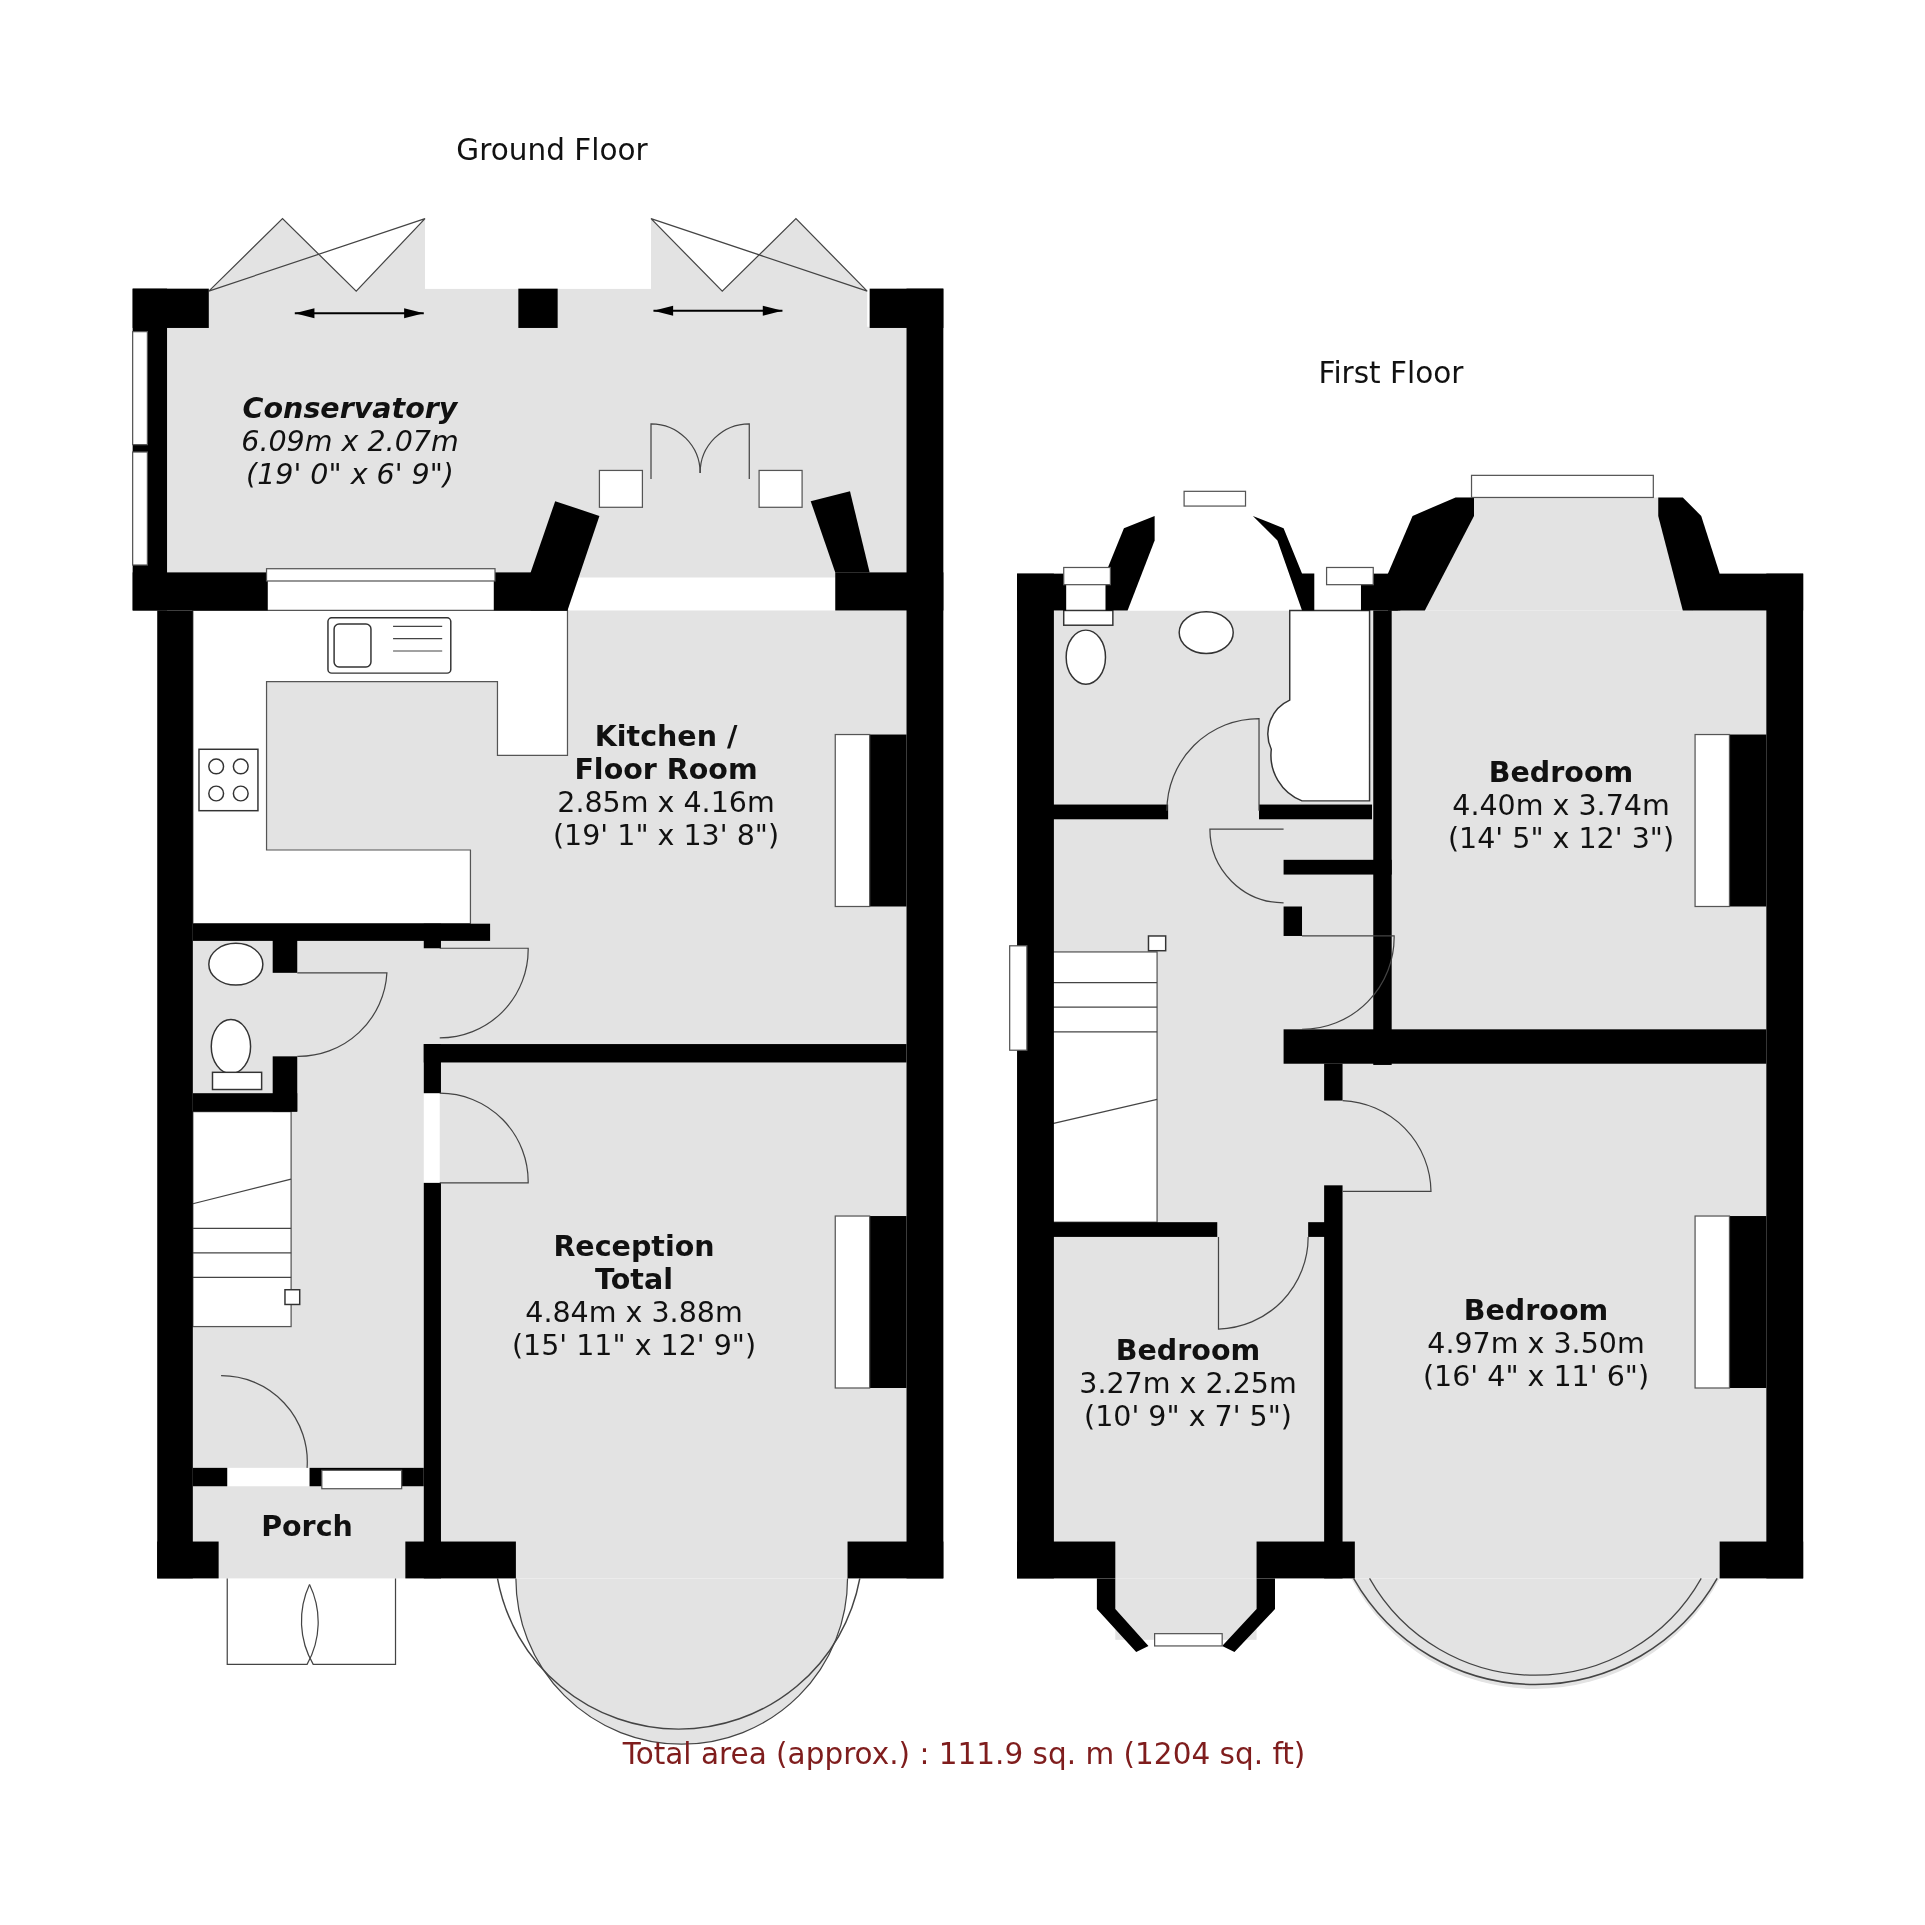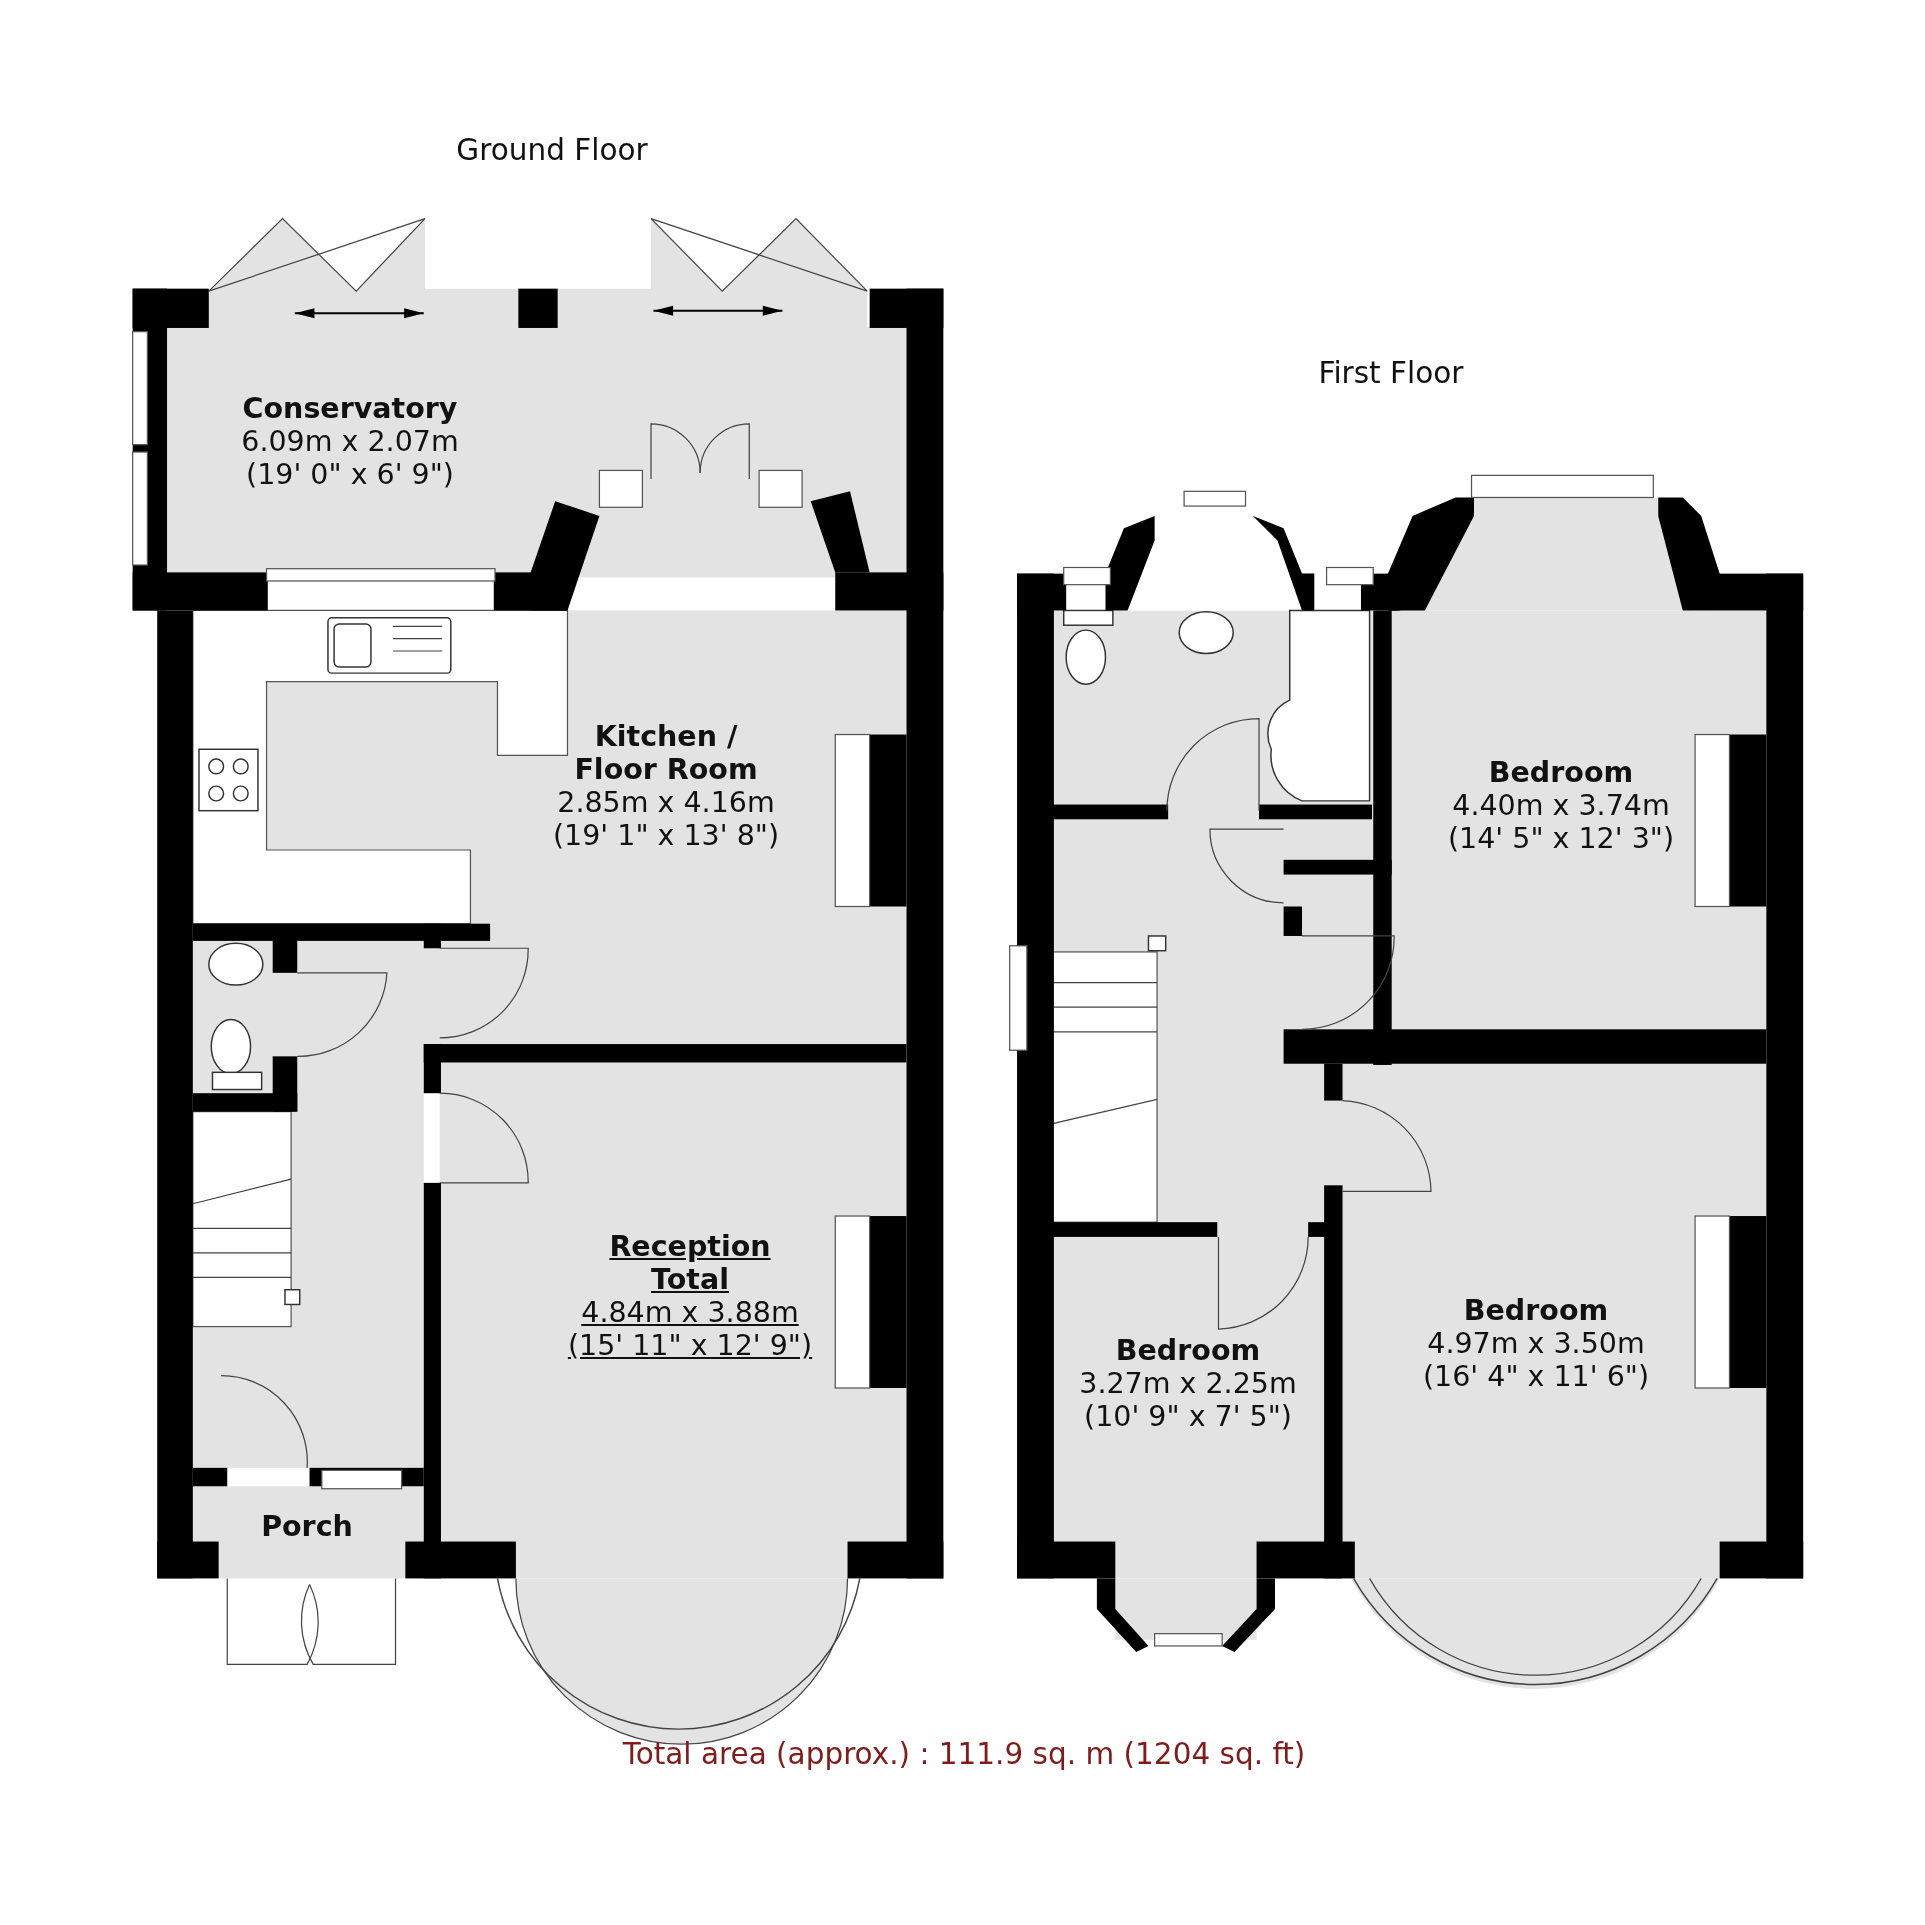--- a/index.html
+++ b/index.html
@@ -182,34 +182,34 @@
     <path class="line" d="M1045,675 L985,675 A60,60 0 0 0 1045,735"></path>
     <path class="line" d="M1060,762 L1135,762 A75,75 0 0 1 1060,838"></path>
     <path class="line" d="M1093,896 A75,75 0 0 1 1165,970 L1093,970"></path>
     <path class="line" d="M992,1007 L992,1082 A75,75 0 0 0 1065,1007"></path>
   </g>
 </svg>
 
 <div class="title" style="left:552px; top:133px;">Ground Floor</div>
 <div class="title" style="left:1391px; top:356px;">First Floor</div>
 
-<div class="lbl" style="left:350px; top:392px;">
+<div class="lbl" style="left:350px; top:392px;font-style:italic;">
   <span class="name">Conservatory</span>
   <span class="dim">6.09m x 2.07m</span>
   <span class="dim">(19' 0" x 6' 9")</span>
 </div>
 
 <div class="lbl" style="left:666px; top:720px;">
   <span class="name">Kitchen /</span>
   <span class="name">Floor Room</span>
   <span class="dim">2.85m x 4.16m</span>
   <span class="dim">(19' 1" x 13' 8")</span>
 </div>
 
-<div class="lbl" style="left:690px; top:1230px;text-decoration:underline;">
+<div class="lbl" style="left:634px; top:1230px;">
   <span class="name">Reception</span>
   <span class="name">Total</span>
   <span class="dim">4.84m x 3.88m</span>
   <span class="dim">(15' 11" x 12' 9")</span>
 </div>
 
 <div class="lbl" style="left:307px; top:1510px;">
   <span class="name">Porch</span>
 </div>
 

